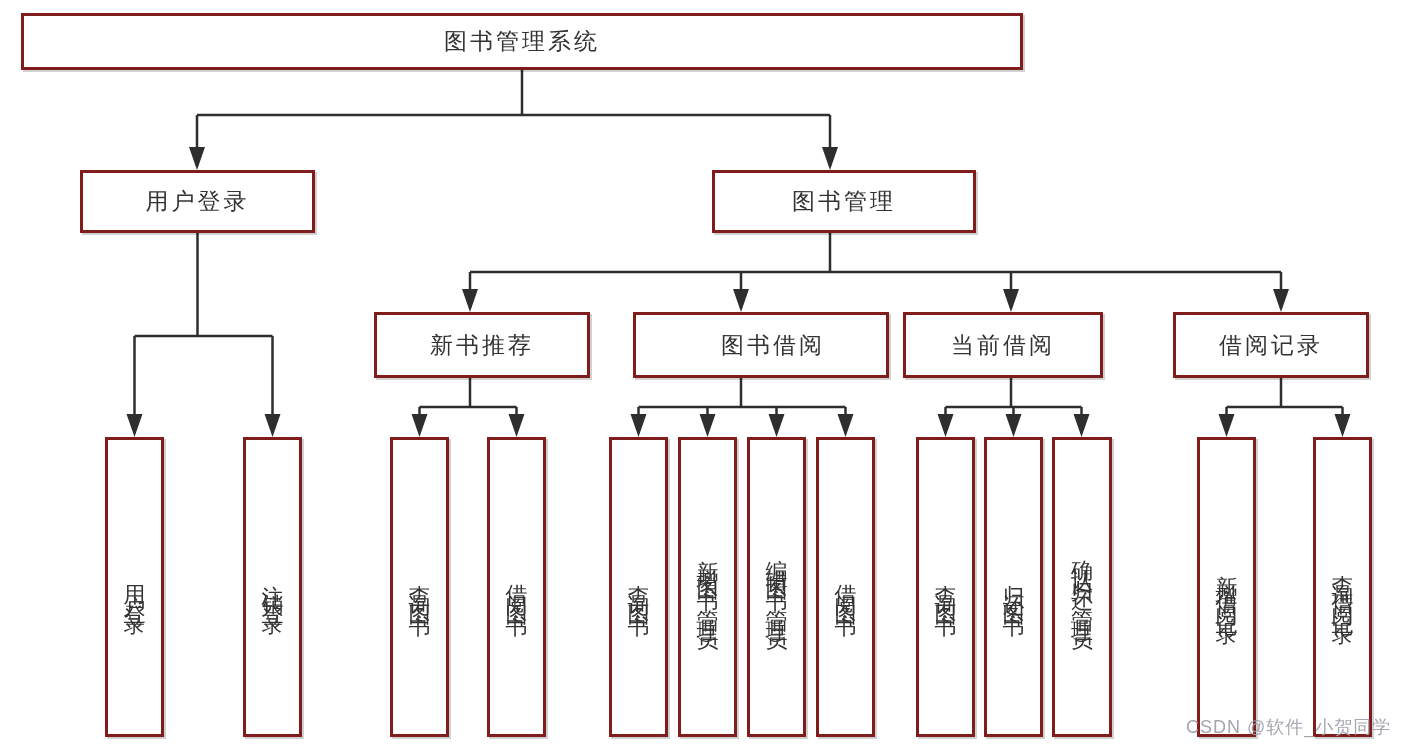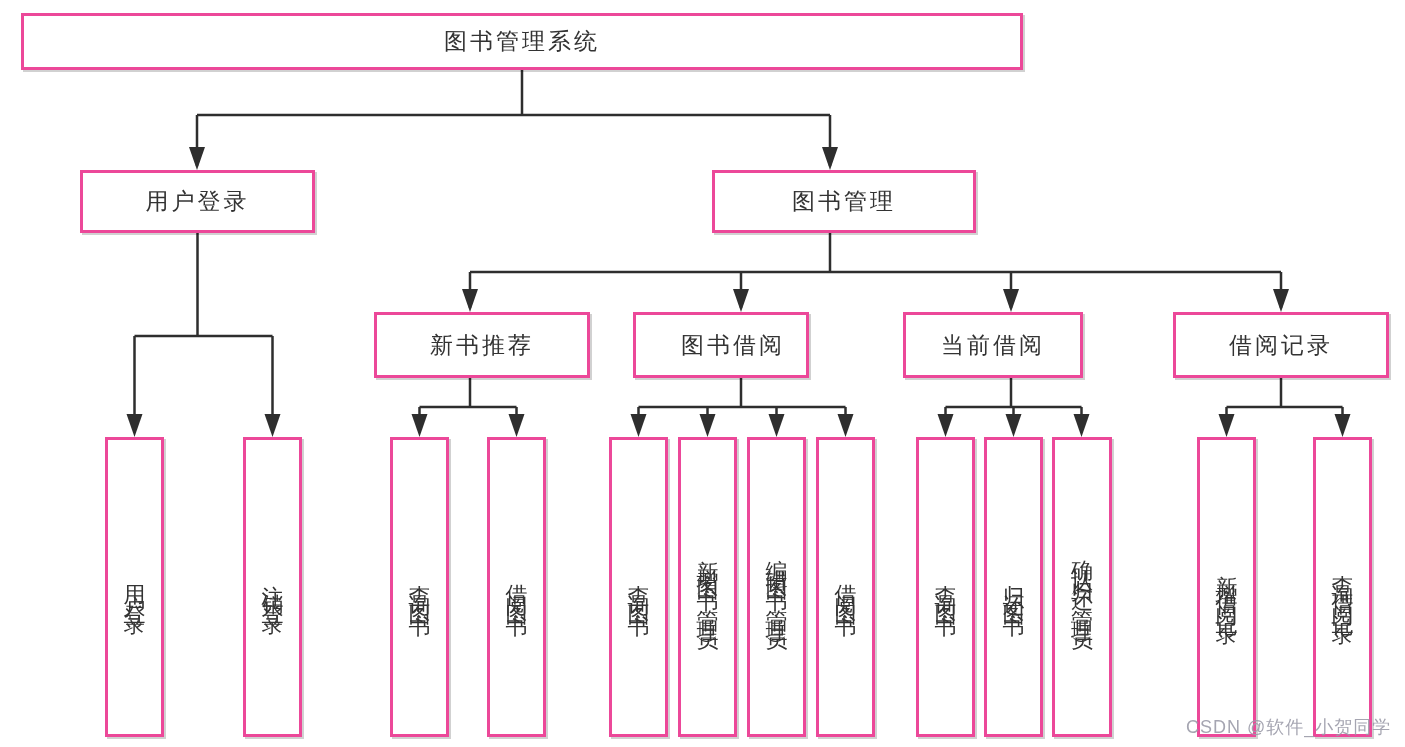--- a/index.html
+++ b/index.html
@@ -12,21 +12,21 @@
     width: 1405px;
     height: 747px;
     background: #ffffff;
     overflow: hidden;
     font-family: "Liberation Sans", "DejaVu Sans", sans-serif;
   }
   .node {
     position: absolute;
     box-sizing: border-box;
     background: #ffffff;
-    border: 3px solid #ec4899;
+    border: 3px solid #7f1d1d;
     color: #333333;
     display: flex;
     align-items: center;
     justify-content: center;
     box-shadow: 2px 2px 0 rgba(0,0,0,0.18);
     z-index: 2;
   }
   .hbox {
     font-size: 23px;
     letter-spacing: 3px;
@@ -100,23 +100,23 @@
       <polygon points="1342.5,437 1334.5,414 1350.5,414"></polygon>
     </g>
   </svg>
 
   <div class="node hbox" style="left:21px; top:13px; width:1002px; height:57px;">图书管理系统</div>
 
   <div class="node hbox" style="left:80px; top:170px; width:235px; height:63px;">用户登录</div>
   <div class="node hbox" style="left:712px; top:170px; width:264px; height:63px;">图书管理</div>
 
   <div class="node hbox" style="left:362px; top:312px; width:216px; height:66px;margin-left:12px;">新书推荐</div>
-  <div class="node hbox" style="left:633px; top:312px; width:176px; height:66px;padding-left:24px;">图书借阅</div>
-  <div class="node hbox" style="left:903px; top:312px; width:180px; height:66px;">当前借阅</div>
-  <div class="node hbox" style="left:1173px; top:312px; width:216px; height:66px;">借阅记录</div>
+  <div class="node hbox" style="left:633px; top:312px; width:256px; height:66px;padding-left:24px;">图书借阅</div>
+  <div class="node hbox" style="left:903px; top:312px; width:200px; height:66px;">当前借阅</div>
+  <div class="node hbox" style="left:1173px; top:312px; width:196px; height:66px;">借阅记录</div>
 
   <div class="node vbox" style="left:105px; top:437px; width:59px; height:300px;">用户登录</div>
   <div class="node vbox" style="left:243px; top:437px; width:59px; height:300px;">注销登录</div>
 
   <div class="node vbox" style="left:390px; top:437px; width:59px; height:300px;">查询图书</div>
   <div class="node vbox" style="left:487px; top:437px; width:59px; height:300px;">借阅图书</div>
 
   <div class="node vbox" style="left:609px; top:437px; width:59px; height:300px;">查询图书</div>
   <div class="node vbox" style="left:678px; top:437px; width:59px; height:300px;">新增图书（管理员）</div>
   <div class="node vbox" style="left:747px; top:437px; width:59px; height:300px;">编辑图书（管理员）</div>

